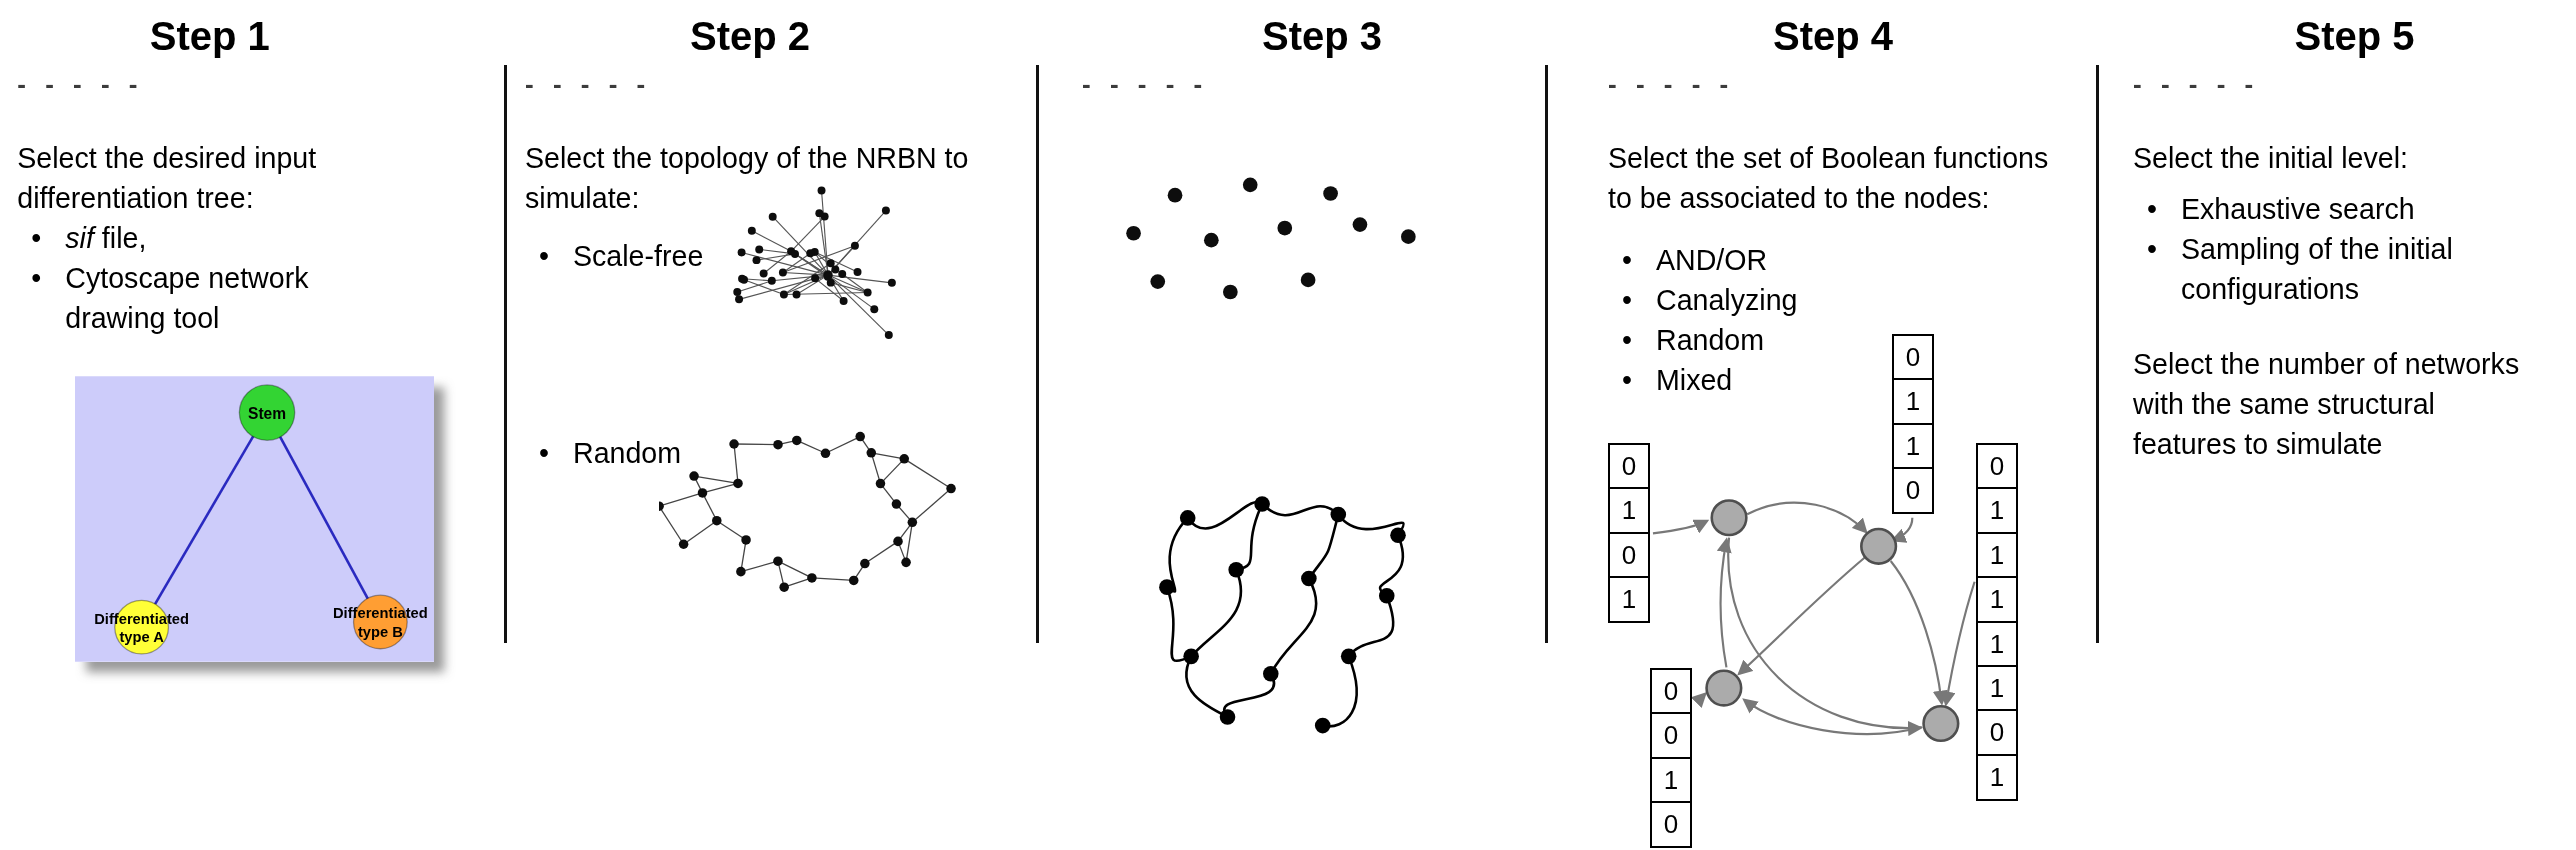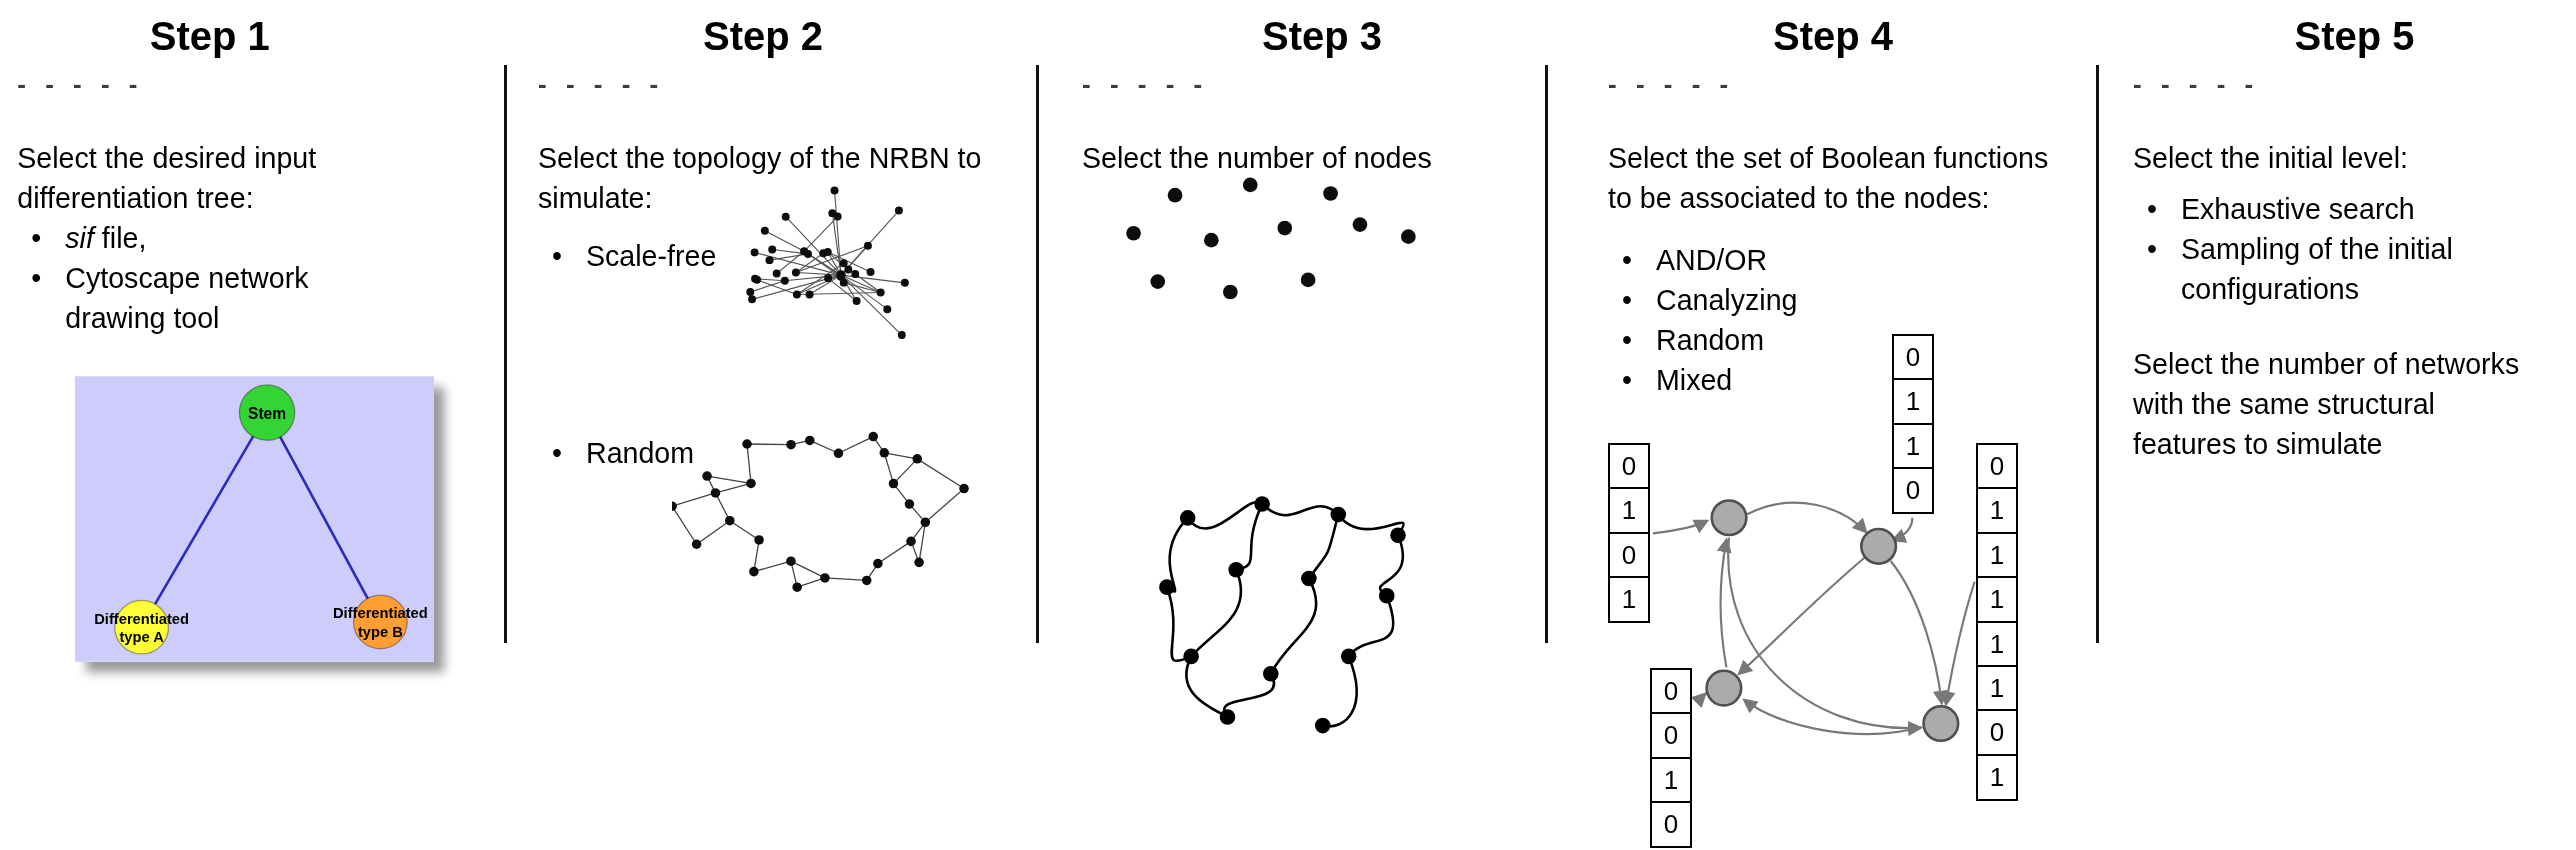--- a/index.html
+++ b/index.html
@@ -51,21 +51,21 @@
         <text class="node-label" x="77" y="286" font-size="17">Differentiated</text>
         <text class="node-label" x="77" y="307" font-size="17">type A</text>
         <text class="node-label" x="353" y="280" font-size="17">Differentiated</text>
         <text class="node-label" x="353" y="301" font-size="17">type B</text>
       </svg>
     </div>
   </div>
 
   <div class="divider" style="left:504px"></div>
 
-  <div class="col" style="left:538px;width:450px">
+  <div class="col" style="left:525px;width:450px">
     <h2 class="step-title">Step 2</h2>
     <div class="dashes">- - - - -</div>
     <p class="intro"><span>Select the </span><b>topology</b><span> of the NRBN to simulate:</span></p>
     <ul class="bullets" style="margin-top:17.3px">
       <li><span>Scale-free</span></li>
       <li style="margin-top:157px"><span>Random</span></li>
     </ul>
 
     <div class="graphic" style="left:160px;top:173px;width:286px;height:212px">
       <svg id="scalefree-svg" width="286" height="212" viewBox="0 0 330 245">
@@ -207,21 +207,20 @@
           <circle cx="336.9828927698142" cy="101.01199124071142" r="5.5" fill="#0d0d0d"></circle>
         </svg>
     </div>
   </div>
 
   <div class="divider" style="left:1036px"></div>
 
   <div class="col" style="left:1082px;width:480px">
     <h2 class="step-title">Step 3</h2>
     <div class="dashes">- - - - -</div>
-    <p class="intro"><span>Select the </span><b>number of nodes</b><span></span></p>
 
     <div class="graphic" style="left:17.3px;top:176px;width:337px;height:130px">
       <svg id="dots-svg" width="337" height="130" viewBox="0 0 390 150">
           <circle cx="88" cy="22" r="8.5" fill="#0d0d0d"></circle>
           <circle cx="175" cy="10" r="8.5" fill="#0d0d0d"></circle>
           <circle cx="268" cy="20" r="8.5" fill="#0d0d0d"></circle>
           <circle cx="40" cy="66" r="8.5" fill="#0d0d0d"></circle>
           <circle cx="130" cy="74" r="8.5" fill="#0d0d0d"></circle>
           <circle cx="215" cy="60" r="8.5" fill="#0d0d0d"></circle>
           <circle cx="302" cy="56" r="8.5" fill="#0d0d0d"></circle>

